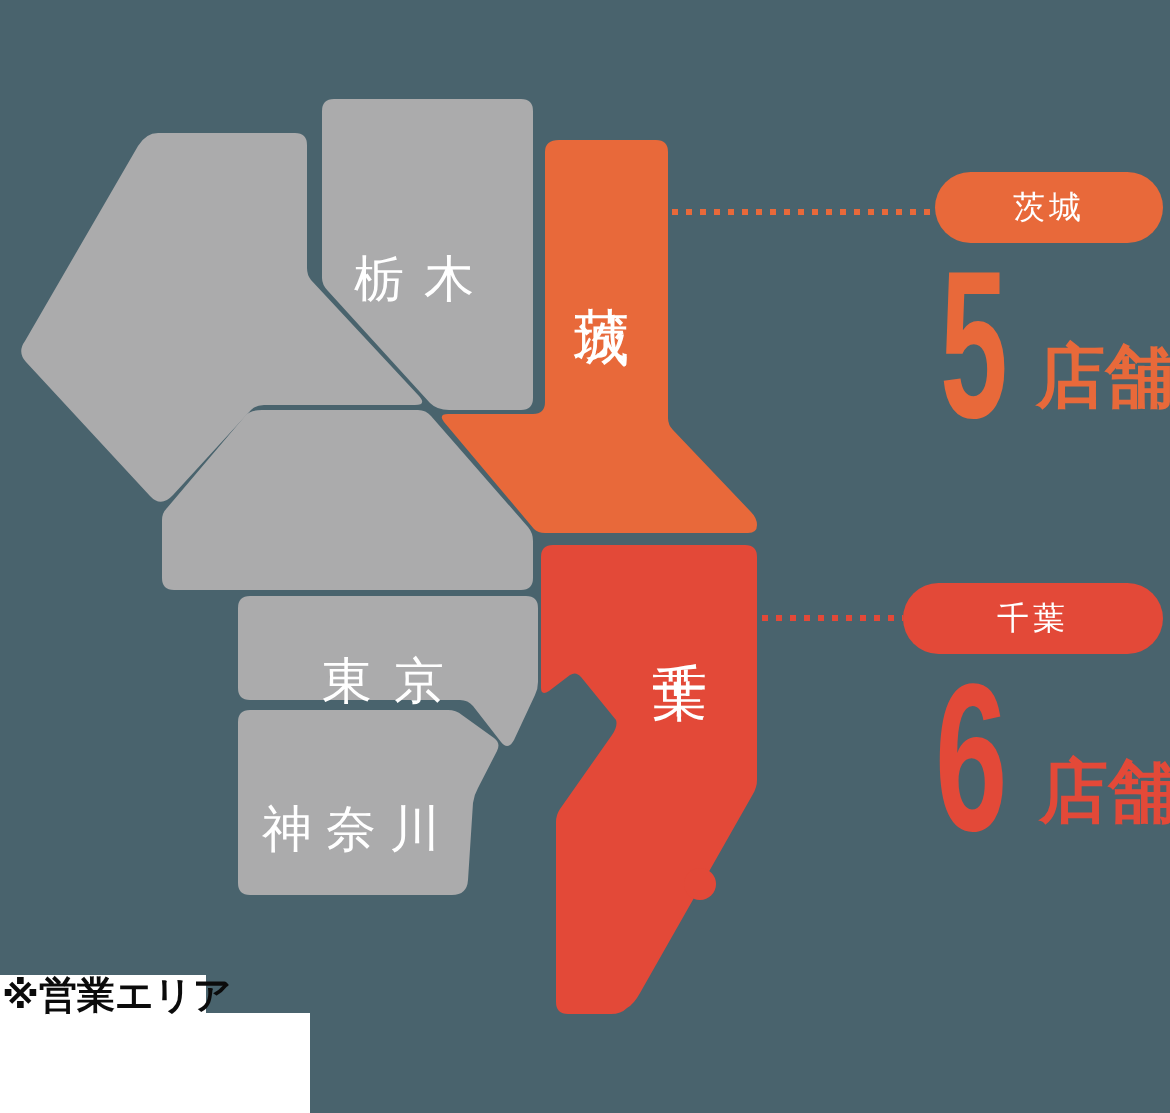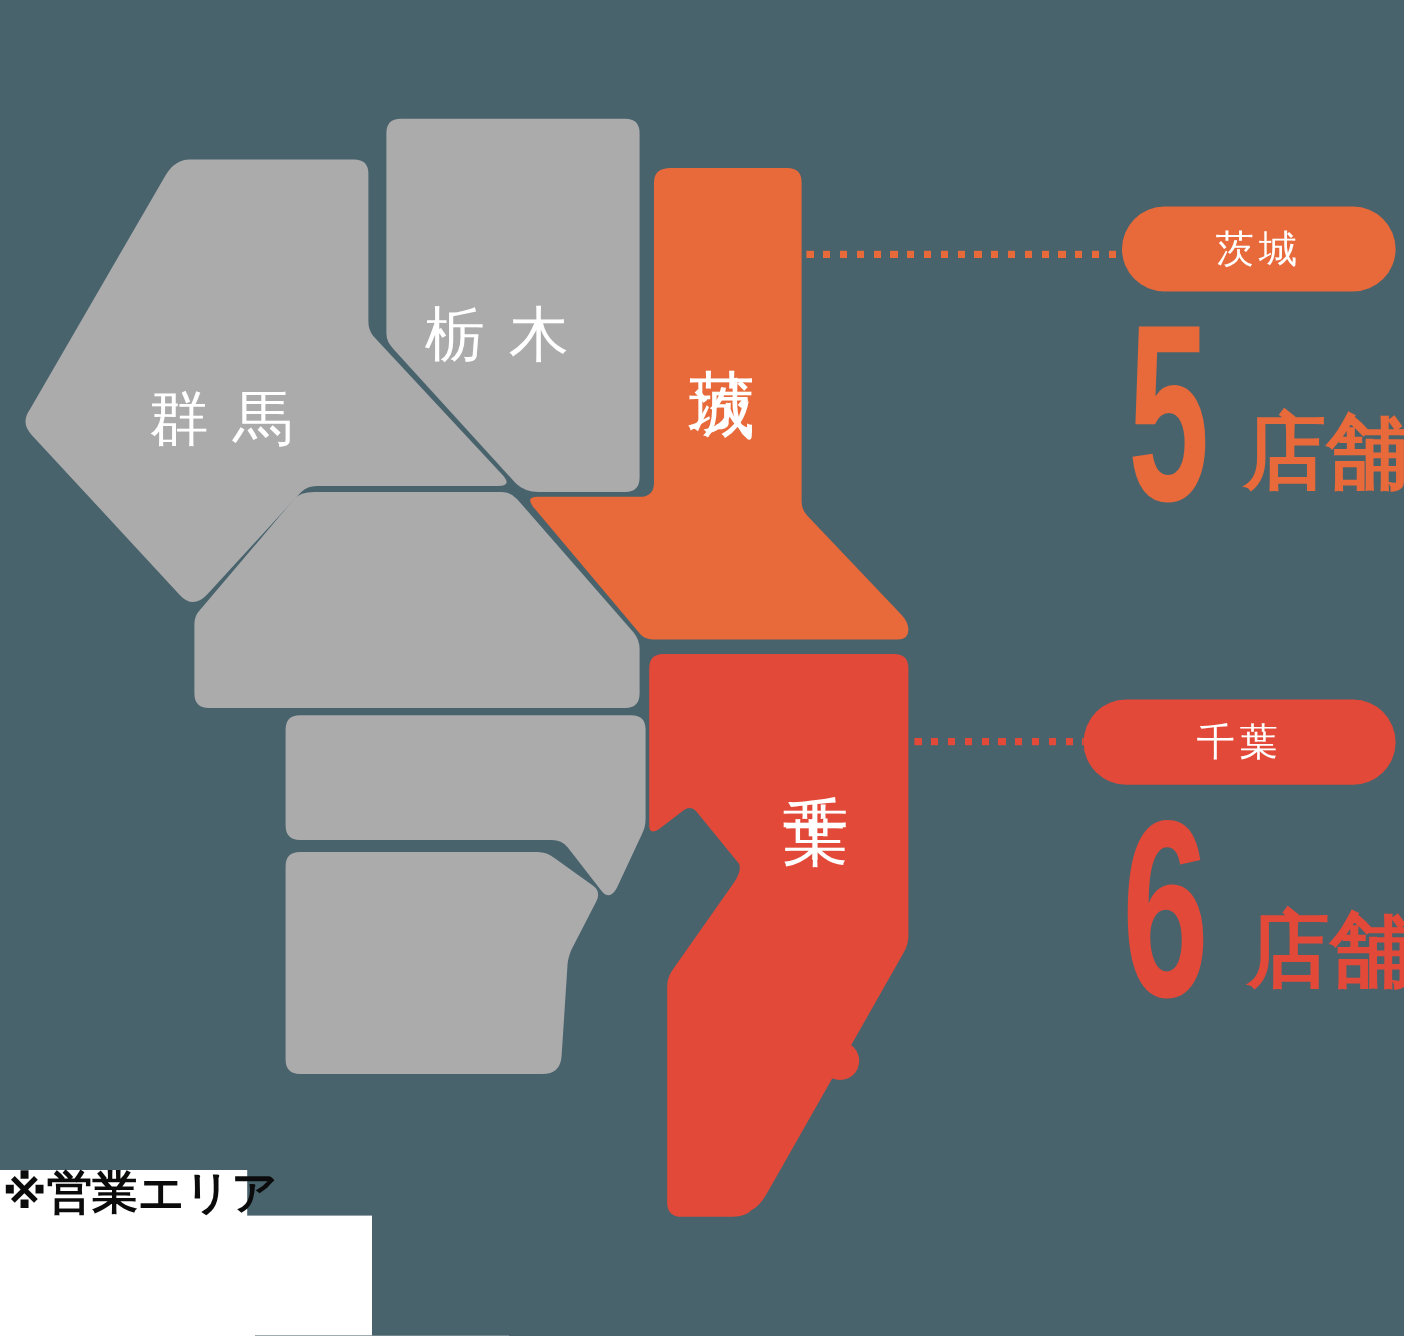--- a/index.html
+++ b/index.html
@@ -96,22 +96,23 @@
     <path class="shape-inactive" d="M 250 596 H 526 Q 538 596 538 608 V 682 Q 538 689 535 695 L 514 740 Q 508 751 501 742 L 473 706 Q 468 700 460 700 H 250 Q 238 700 238 688 V 608 Q 238 596 250 596 Z"></path>
 
     <path class="shape-inactive" d="M 250 710 H 448 Q 456 710 462 715 L 494 738 Q 501 743 497 751 L 478 788 Q 474 795 473 803 L 468 880 Q 467 895 452 895 H 250 Q 238 895 238 883 V 722 Q 238 710 250 710 Z"></path>
 
     <path class="shape-ibaraki" d="M 559 140 H 656 Q 668 140 668 152 V 418 Q 668 425 673 430 L 751 512 Q 757 518 757 525 Q 757 533 748 533 H 545 Q 538 533 534 529 L 444 422 Q 438 414 448 414 H 533 Q 545 414 545 402 V 152 Q 545 140 559 140 Z"></path>
 
     <path class="shape-chiba" d="M 553 545 H 745 Q 757 545 757 557 V 780 Q 757 787 753 794 L 640 993 Q 634 1004 627 1008 Q 621 1014 611 1014 H 568 Q 556 1014 556 1002 V 822 Q 556 815 560 809 L 612 735 Q 618 726 616 720 L 581 677 Q 576 671 570 675 L 549 691 Q 541 696 541 688 V 557 Q 541 545 553 545 Z"></path>
     <circle class="shape-chiba" cx="700" cy="884" r="16"></circle>
   </svg>
 
-  <div class="pref-label" style="left:124px;top:284px;letter-spacing:20px;">群馬</div>
   <div class="pref-label" style="left:354px;top:214px;letter-spacing:20px;">栃木</div>
+  <div class="pref-label" style="left:322px;top:616px;letter-spacing:22px;">東京</div>
+  <div class="pref-label" style="left:262px;top:764px;letter-spacing:14px;">神奈川</div>
   <div class="v-label" style="left:574px;top:263px;">茨城</div>
   <div class="v-label" style="left:652px;top:618px;">千葉</div>
 
   <div class="dotted dotted-ibaraki"></div>
   <div class="callout-pill pill-ibaraki">
     <span>茨城</span>
   </div>
   <div class="big-count count-ibaraki">5</div>
   <div class="unit-label unit-ibaraki">店舗</div>
 

